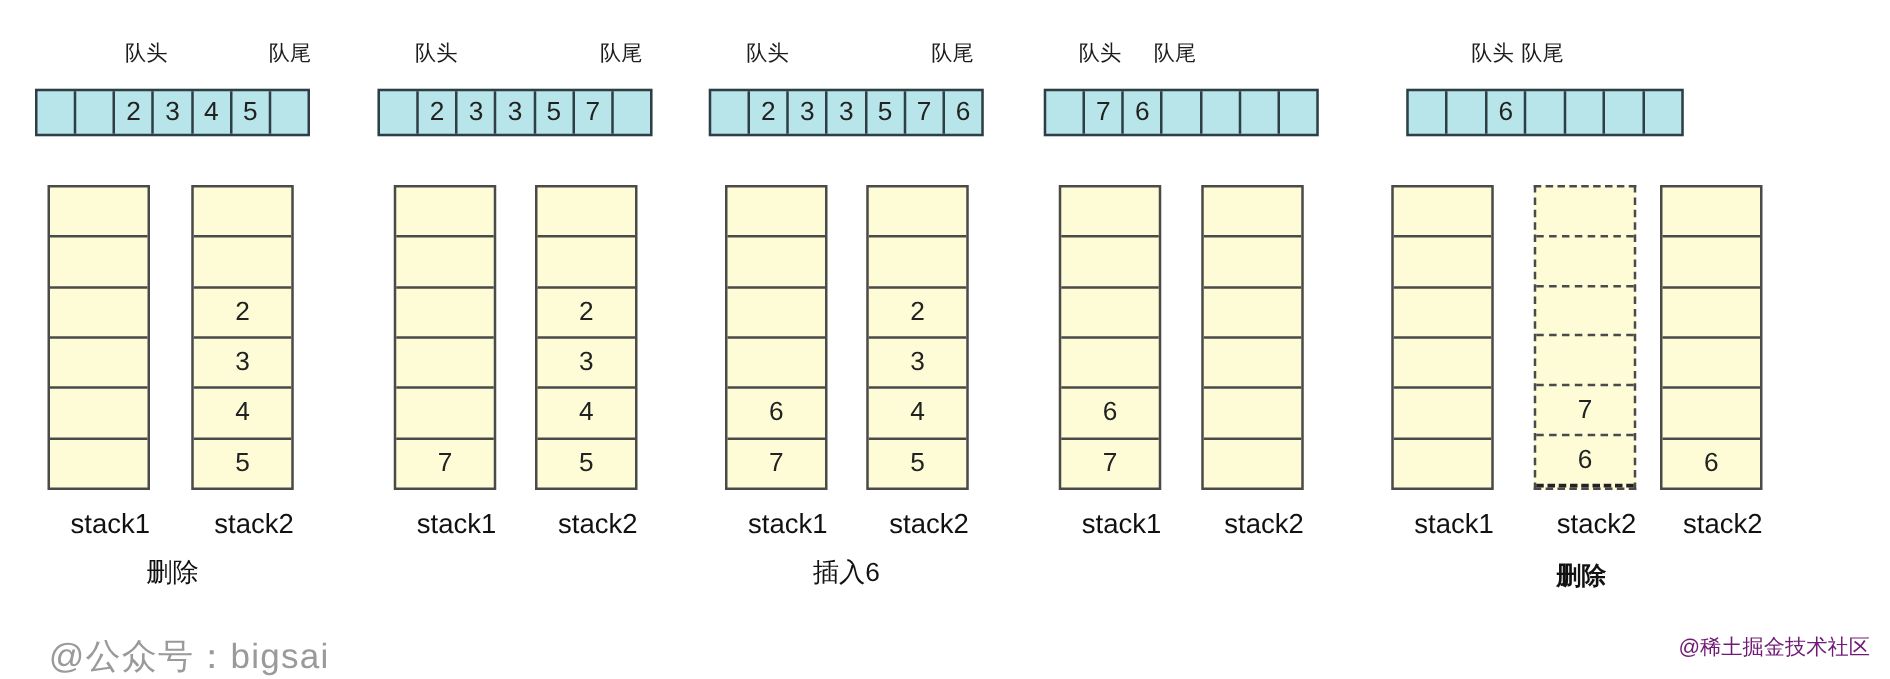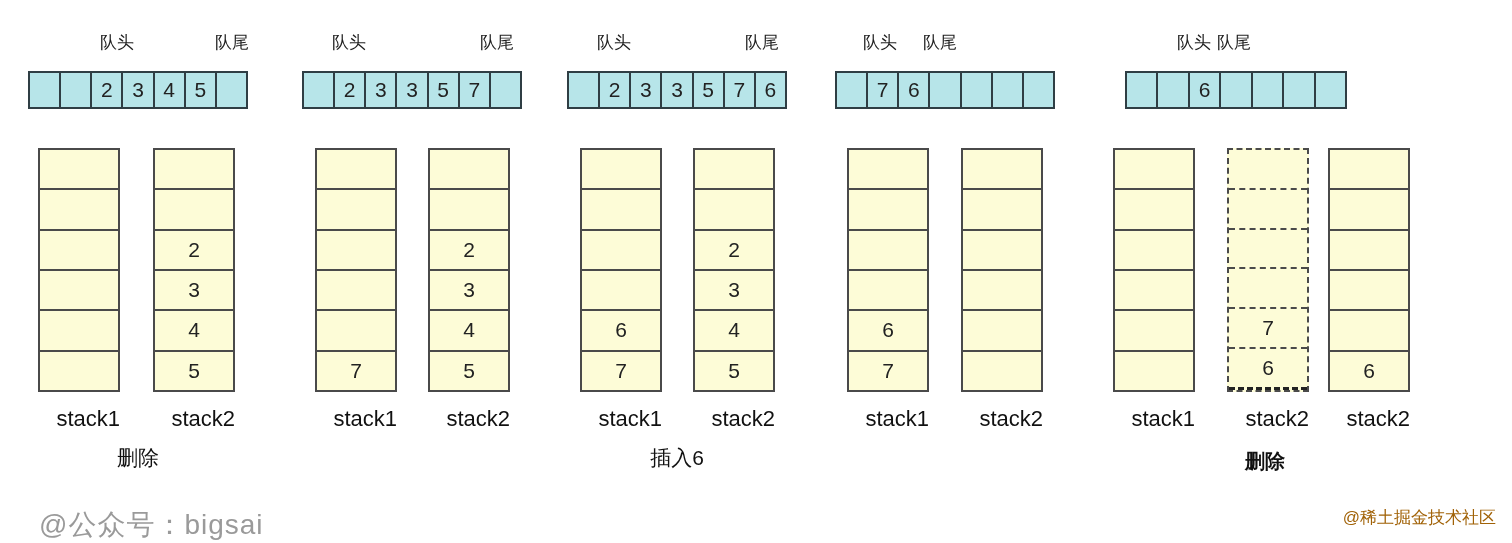--- a/index.html
+++ b/index.html
@@ -41,21 +41,21 @@
   .stacklabel{text-align:right;margin-top:14px;font-size:22px;font-weight:500;color:#111;}
   .caption{
     position:absolute;top:444px;left:0;width:100%;text-align:center;
     font-size:21px;font-weight:500;color:#111;
   }
   .caption5{
     position:absolute;top:449px;left:1040px;width:450px;text-align:center;
     font-size:20px;font-weight:700;color:#111;line-height:25px;
   }
   .wm-left{position:absolute;left:39px;top:492px;font-size:28px;color:#9a9a9a;letter-spacing:1px;margin-top:14px;}
-  .wm-right{position:absolute;right:16px;top:506px;font-size:17px;color:#a16207;}
+  .wm-right{position:absolute;right:16px;top:506px;font-size:17px;color:#701a75;}
 </style>
 </head>
 <body>
 
 <div class="group" style="left:28px;width:220px;">
   <span class="qlabel" style="left:72px">队头</span>
   <span class="qlabel" style="left:187px">队尾</span>
   <div class="queue">
       <div class="qcell"></div>
       <div class="qcell"></div>

